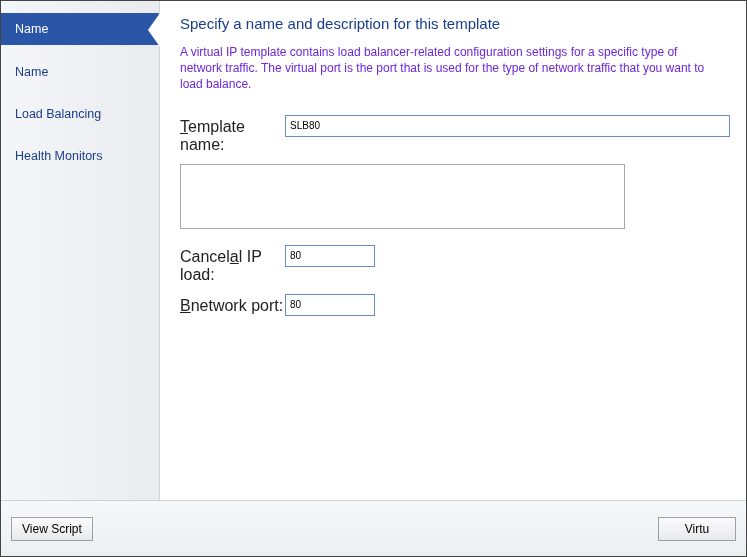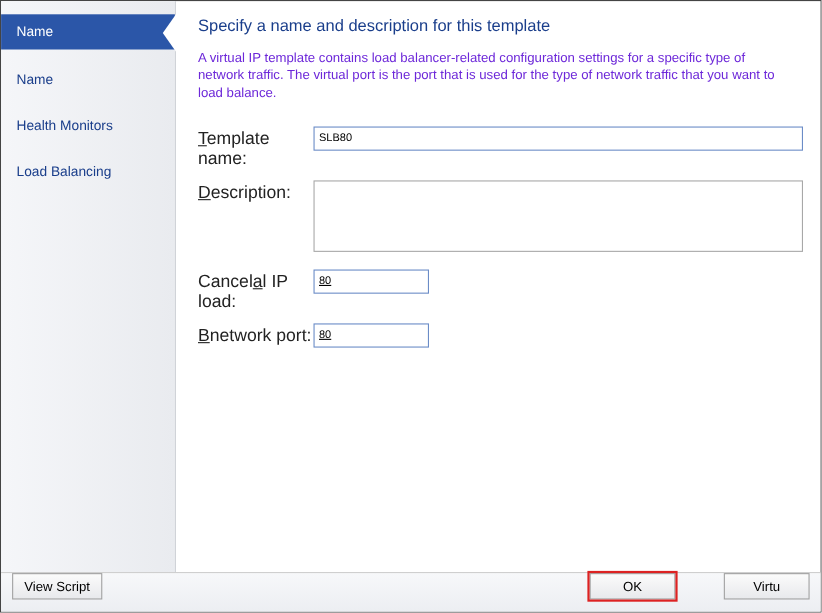--- a/index.html
+++ b/index.html
@@ -23,68 +23,66 @@
       border-right: 12px solid #fff;
     }
     .main { flex:1; padding: 14px 16px 8px 20px; display:flex; flex-direction:column; }
     .heading { color: #1a3e8b; font-size: 15px; margin-bottom: 12px; }
     .intro { font-size: 12px; color: #6d28d9; line-height: 1.35; margin-bottom: 22px; max-width: 540px; }
     .form-row { display:flex; align-items:flex-start; margin-bottom: 10px; }
     .form-label { width: 105px; padding-top: 3px; font-size: 16px; color:#222; }
     .form-label .uline { text-decoration: underline; }
     .text-input { border: 1px solid #6b8cc7; height: 22px; padding: 2px 4px; font-family: inherit; font-size: 10px; }
     .text-input.long { width: 445px; }
-    .text-input.short { width: 105px; text-decoration: underline; }
+    .text-input.short { width: 90px; }
     .textarea { border: 1px solid #a8a8a8; width: 445px; height: 65px; padding: 2px 4px; font-family: inherit; font-size: 12px; resize: none; }
-    .footer { height: 36px; border-top: 1px solid #cfcfcf; background: linear-gradient(#f7f8fa,#eceef2); display:flex; padding: 0 10px; gap: 36px; }
+    .footer { height: 56px; border-top: 1px solid #cfcfcf; background: linear-gradient(#f7f8fa,#eceef2); display:flex; align-items:center; padding: 0 10px; }
     .footer-spacer { flex:1; }
     .btn { height: 24px; min-width: 78px; border: 1px solid #a0a0a0; background: linear-gradient(#fbfbfb,#e8e9ec); font-family: inherit; font-size: 12px; cursor: default; margin-left: 8px; padding: 0 10px; }
     .btn.viewscript { margin-left:0; }
     .btn.highlighted-border { outline: 2px solid #d22; outline-offset: 0; }
   </style>
 </head>
 <body>
 
 <div class="window">
 
   <div class="body">
     <div class="sidebar">
       <div class="nav-item selected">Name</div>
       <div class="nav-item">Name</div>
+      <div class="nav-item">Load Balancing</div>
       <div class="nav-item">Health Monitors</div>
-      <div class="nav-item">Load Balancing</div>
     </div>
 
     <div class="main">
       <div class="heading">Specify a name and description for this template</div>
       <div class="intro">A virtual IP template contains load balancer-related configuration settings for a specific type of network traffic. The virtual port is the port that is used for the type of network traffic that you want to load balance.</div>
 
       <div class="form-row">
         <div class="form-label"><span class="uline">T</span><span>emplate name:</span></div>
         <input class="text-input long" type="text" value="SLB80" style="">
       </div>
 
       <div class="form-row">
-        <div class="form-label"><span class="uline">D</span><span>escription:</span></div>
         <textarea class="textarea" style=""></textarea>
       </div>
 
       <div style="height:6px"></div>
 
       <div class="form-row">
         <div class="form-label"><span>Cancel</span><span class="uline">a</span><span>l IP load:</span></div>
         <input class="text-input short" type="text" value="80" style="">
       </div>
 
       <div class="form-row">
         <div class="form-label"><span class="uline">B</span><span>network port:</span></div>
         <input class="text-input short" type="text" value="80" style="">
       </div>
     </div>
   </div>
 
   <div class="footer">
     <button class="btn viewscript">View Script</button>
     <div class="footer-spacer"></div>
-    <button class="btn highlighted-border">OK</button>
     <button class="btn">Virtu</button>
   </div>
 </div>
 
 </body></html>

